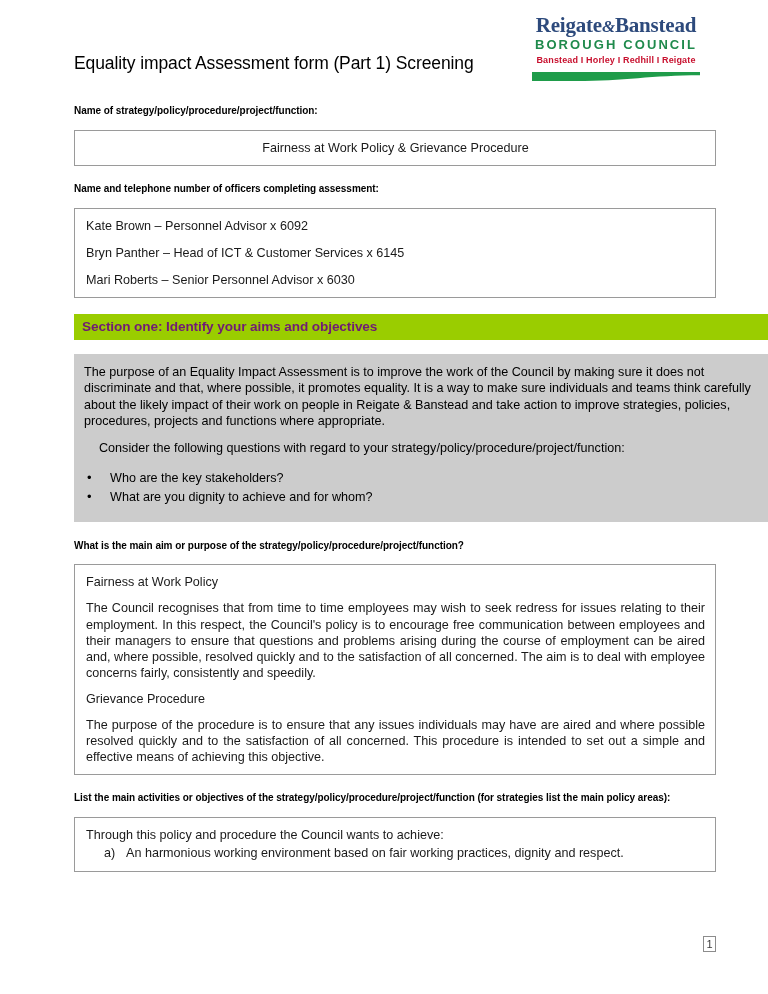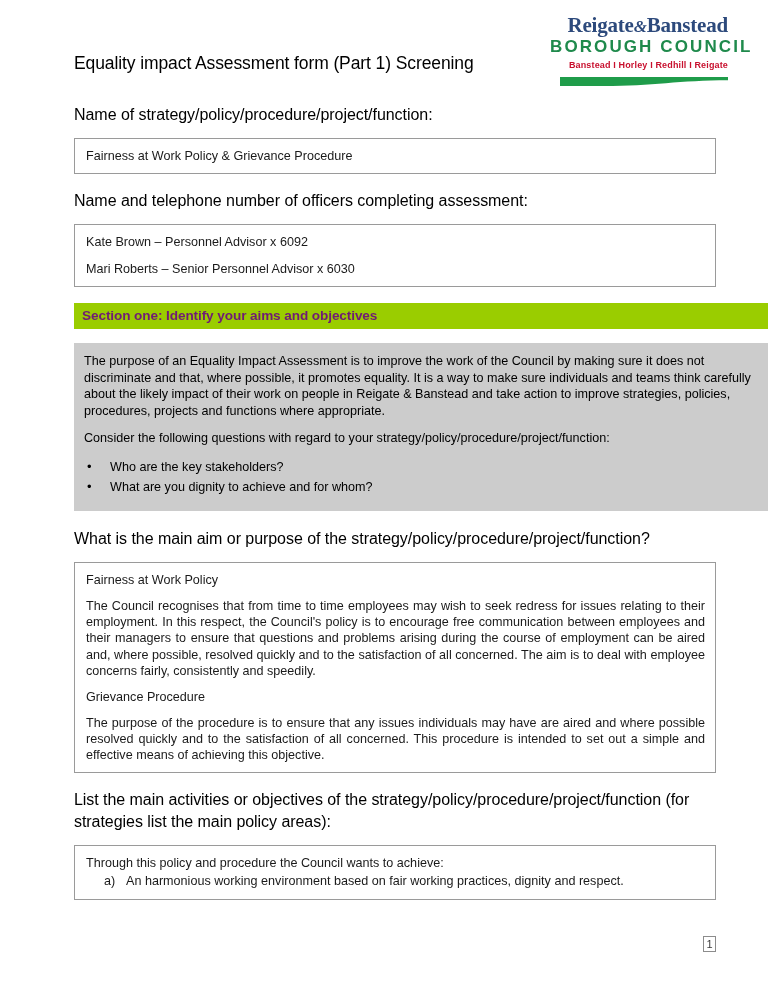--- a/index.html
+++ b/index.html
@@ -21,41 +21,41 @@
     width: 768px;
     height: 994px;
     box-sizing: border-box;
     padding: 0;
   }
 
   
   .logo {
     position: absolute;
     top: 14px;
-    right: 40px;
+    right: 63px;
     width: 178px;
-    text-align: right;
+    text-align: center;
   }
   .logo-line1 {
     font-family: "Liberation Serif", serif;
     font-size: 21px;
     font-weight: bold;
     color: #2d4a7c;
     letter-spacing: -0.2px;
     line-height: 1.05;
     white-space: nowrap;
   }
   .logo-amp {
     font-size: 17px;
     font-style: italic;
     color: #2d4a7c;
   }
   .logo-line2 {
     font-family: "Liberation Sans", sans-serif;
-    font-size: 17px;
+    font-size: 13px;
     font-weight: bold;
     color: #1f8a4c;
     letter-spacing: 2.1px;
     line-height: 1.35;
     white-space: nowrap;
   }
   .logo-line3 {
     font-family: "Liberation Sans", sans-serif;
     font-size: 9px;
     font-weight: bold;
@@ -84,22 +84,22 @@
 
   
   .content {
     position: absolute;
     left: 74px;
     top: 104px;
     width: 642px;
   }
 
   .field-label {
-    font-size: 16px;
-    font-weight: normal;
+    font-size: 10px;
+    font-weight: bold;
     line-height: 1.38;
     margin: 0 0 12px 0;
     letter-spacing: -0.05px;
   }
 
   .answer-box {
     border: 1px solid #9a9a9a;
     box-sizing: border-box;
     padding: 9px 10px 9px 11px;
     font-size: 12.6px;
@@ -136,21 +136,21 @@
   .guidance {
     background: #cccccc;
     width: 706px;
     box-sizing: border-box;
     padding: 10px 14px 13px 10px;
     font-size: 12.6px;
     line-height: 1.30;
     margin-bottom: 17px;
   }
   .guidance p { margin: 0 0 11px 0; }
-  .guidance p.no-gap { margin-bottom: 0; }
+  .guidance p.no-gap { margin-bottom: 0; margin-left: 15px; }
   .guidance ul {
     margin: 13px 0 0 0;
     padding: 0;
     list-style: none;
   }
   .guidance ul li {
     position: relative;
     padding-left: 26px;
     margin-bottom: 2px;
     line-height: 1.38;
@@ -214,27 +214,28 @@
     <svg class="logo-swoosh" viewBox="0 0 168 9" preserveAspectRatio="none">
       <path d="M0 0 H168 V3.2 C120 3.2 92 9 44 9 H0 Z" fill="#1f9c4a"></path>
     </svg>
   </div>
 
   <h1 class="doc-title">Equality impact Assessment form (Part 1) Screening</h1>
 
   <div class="content">
 
     <div class="field-label">Name of strategy/policy/procedure/project/function:</div>
-    <div class="answer-box" style="min-height:32px;">
+    <div class="answer-box" style="min-height:32px;text-align:center;">
       <div class="answer-line">Fairness at Work Policy &amp; Grievance Procedure</div>
     </div>
 
     <div class="field-label">Name and telephone number of officers completing assessment:</div>
     <div class="answer-box">
       <div class="answer-line">Kate Brown – Personnel Advisor x 6092</div>
+      <div class="answer-line">Bryn Panther – Head of ICT &amp; Customer Services x 6145</div>
       <div class="answer-line">Mari Roberts – Senior Personnel Advisor x 6030</div>
     </div>
 
     <div class="section-bar">Section one: Identify your aims and objectives</div>
 
     <div class="guidance">
       <p>The purpose of an Equality Impact Assessment is to improve the work of the Council by making sure it does not discriminate and that, where possible, it promotes equality.  It is a way to make sure individuals and teams think carefully about the likely impact of their work on people in Reigate &amp; Banstead and take action to improve strategies, policies, procedures, projects and functions where appropriate.</p>
       <p class="no-gap">Consider the following questions with regard to your strategy/policy/procedure/project/function:</p>
       <ul>
         <li>Who are the key stakeholders?</li>

